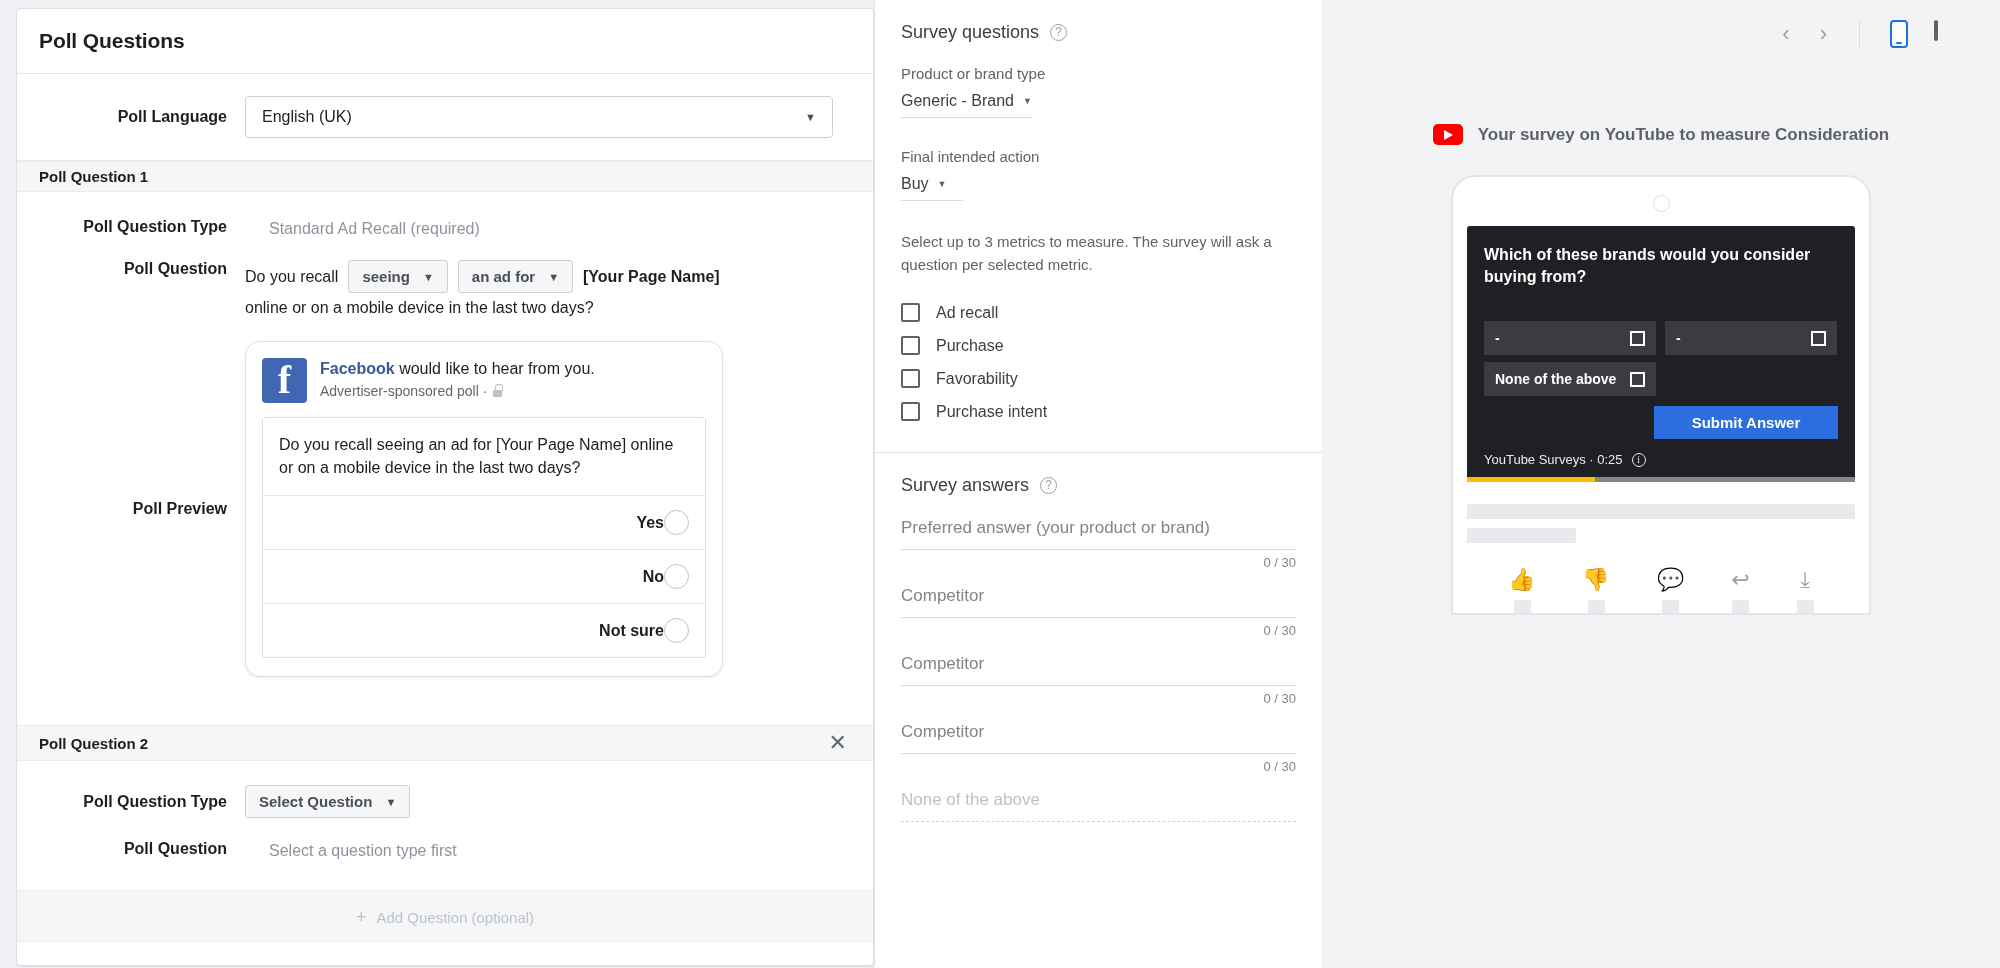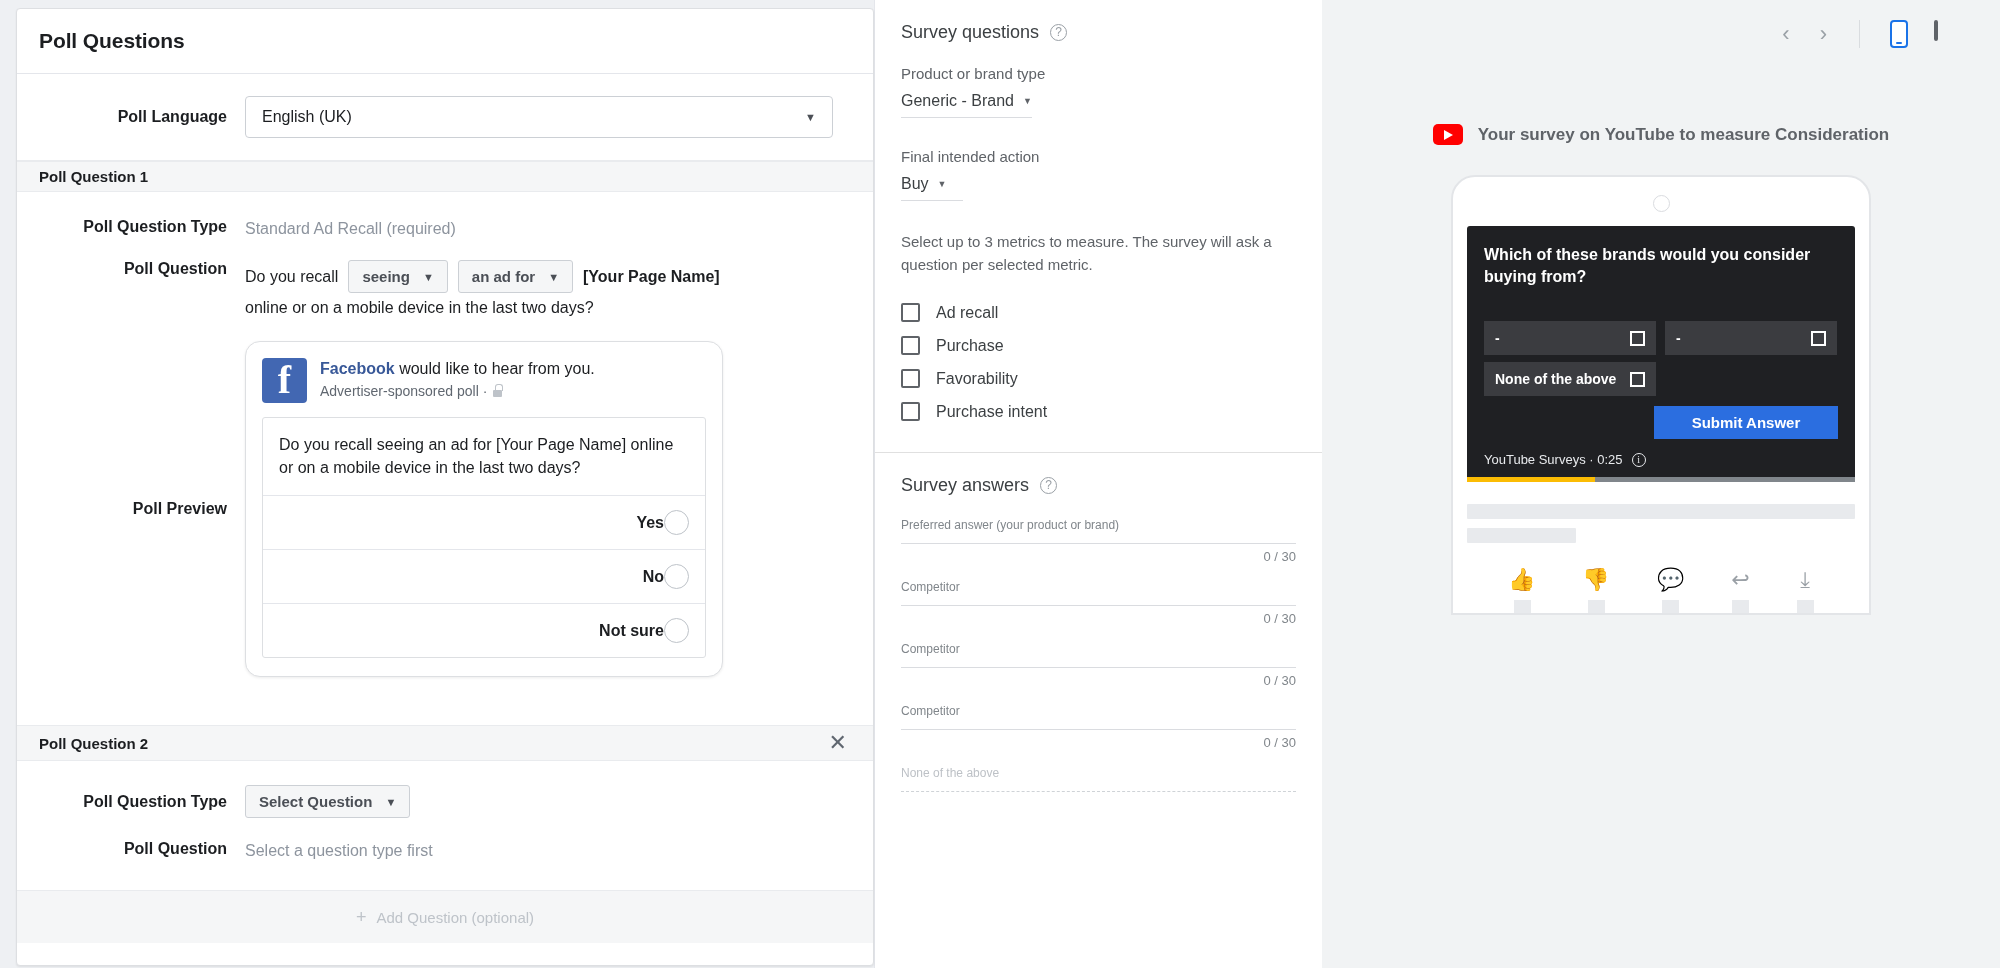--- a/index.html
+++ b/index.html
@@ -63,21 +63,21 @@
     font-size: 15px; font-weight: bold; color: #1c1e21;
     display: flex; align-items: center; justify-content: space-between;
   }
   .close-x {
     font-size: 22px; color: #606770; line-height: 1; cursor: pointer;
     font-weight: 300; padding: 0 4px;
   }
   .fb-body { padding: 26px 22px 26px 0; }
   .fb-field-row { display: flex; align-items: flex-start; margin-bottom: 22px; }
   .fb-field-row.tight { margin-bottom: 6px; }
-  .fb-field-val { font-size: 16px; color: #8d949e; padding-top: 2px; }
+  .fb-field-val { font-size: 16px; color: #8d949e; padding-top: 2px; margin-left: 24px; }
   .fb-inline { display: flex; align-items: center; flex-wrap: wrap; gap: 10px; }
   .fb-inline-text { font-size: 16px; color: #1c1e21; }
   .fb-inline-text.strong { font-weight: bold; }
   .mini-select {
     background: #f5f6f7;
     border: 1px solid #ccd0d5;
     border-radius: 3px;
     padding: 7px 13px;
     font-size: 15px; font-weight: bold; color: #4b4f56;
     display: inline-flex; align-items: center; gap: 13px;
@@ -199,21 +199,21 @@
     position: relative;
   }
   .g-box.checked::after {
     content: ""; position: absolute; left: 5px; top: 1px;
     width: 5px; height: 10px;
     border: solid #ffffff; border-width: 0 2px 2px 0;
     transform: rotate(43deg);
   }
   .g-check-label { font-size: 16px; color: #3c4043; }
   .g-check-label.muted { color: #bdc1c6; }
-  .g-ans-label { font-size: 12px; color: #80868b; margin-bottom: 8px; }
+  .g-ans-label { font-size: 17px; color: #80868b; margin-bottom: 8px; }
   .g-ans-label.faint { color: #bdc1c6; }
   .g-input-line {
     border-bottom: 1px solid #dadce0;
     height: 4px; margin-bottom: 5px;
   }
   .g-input-line.dashed { border-bottom: 1px dashed #cfd3d7; }
   .g-count {
     font-size: 13px; color: #80868b; text-align: right;
     margin-bottom: 16px;
   }

